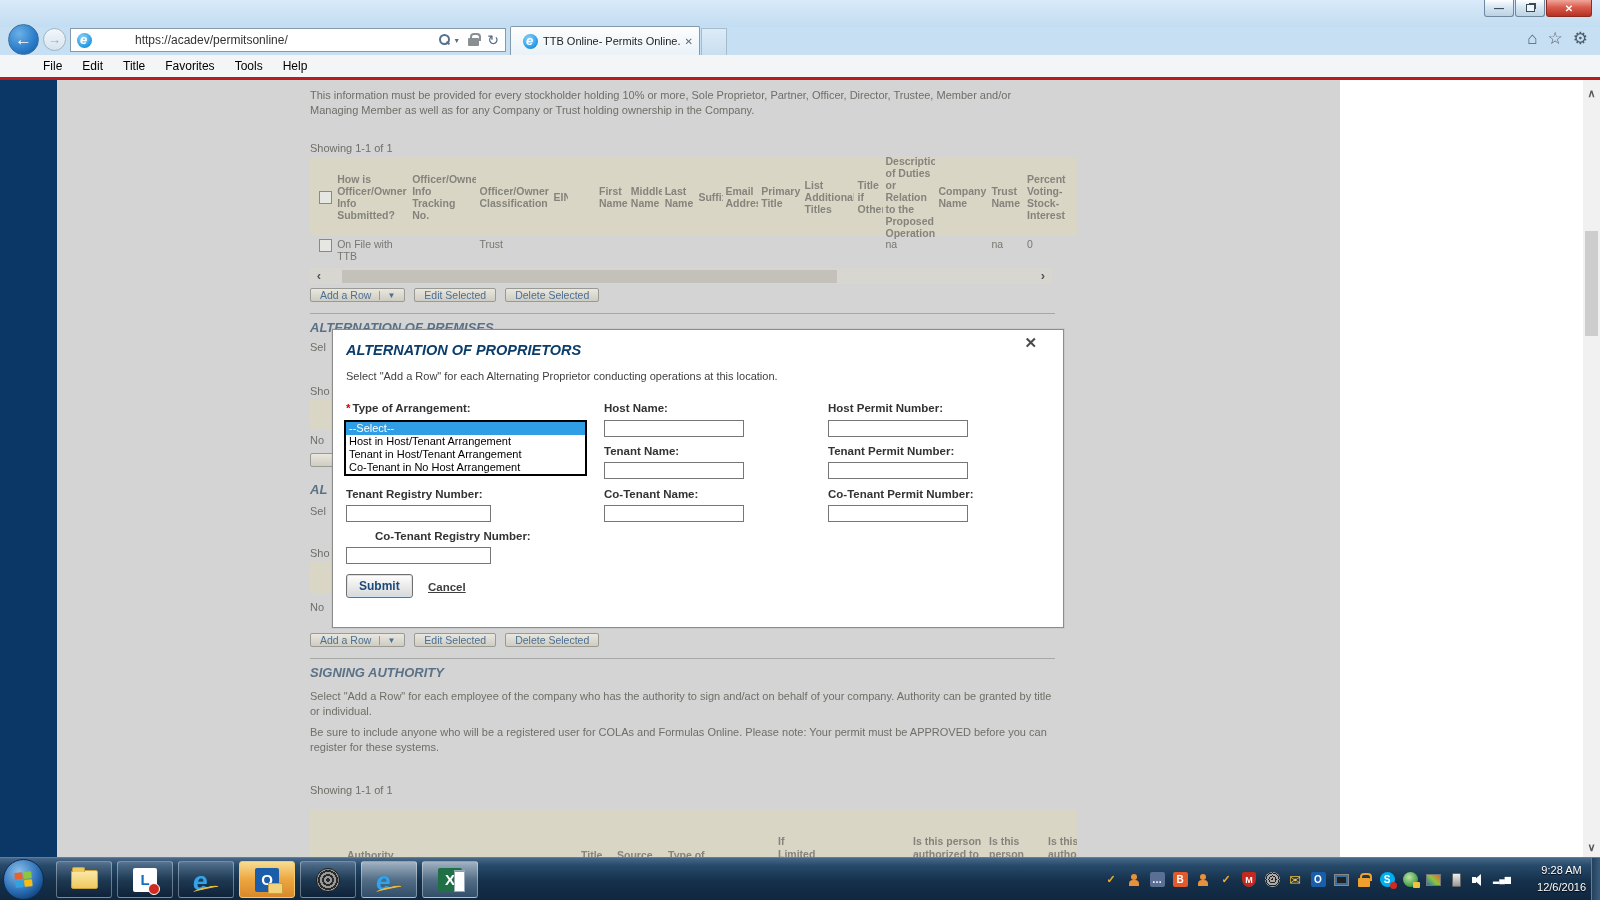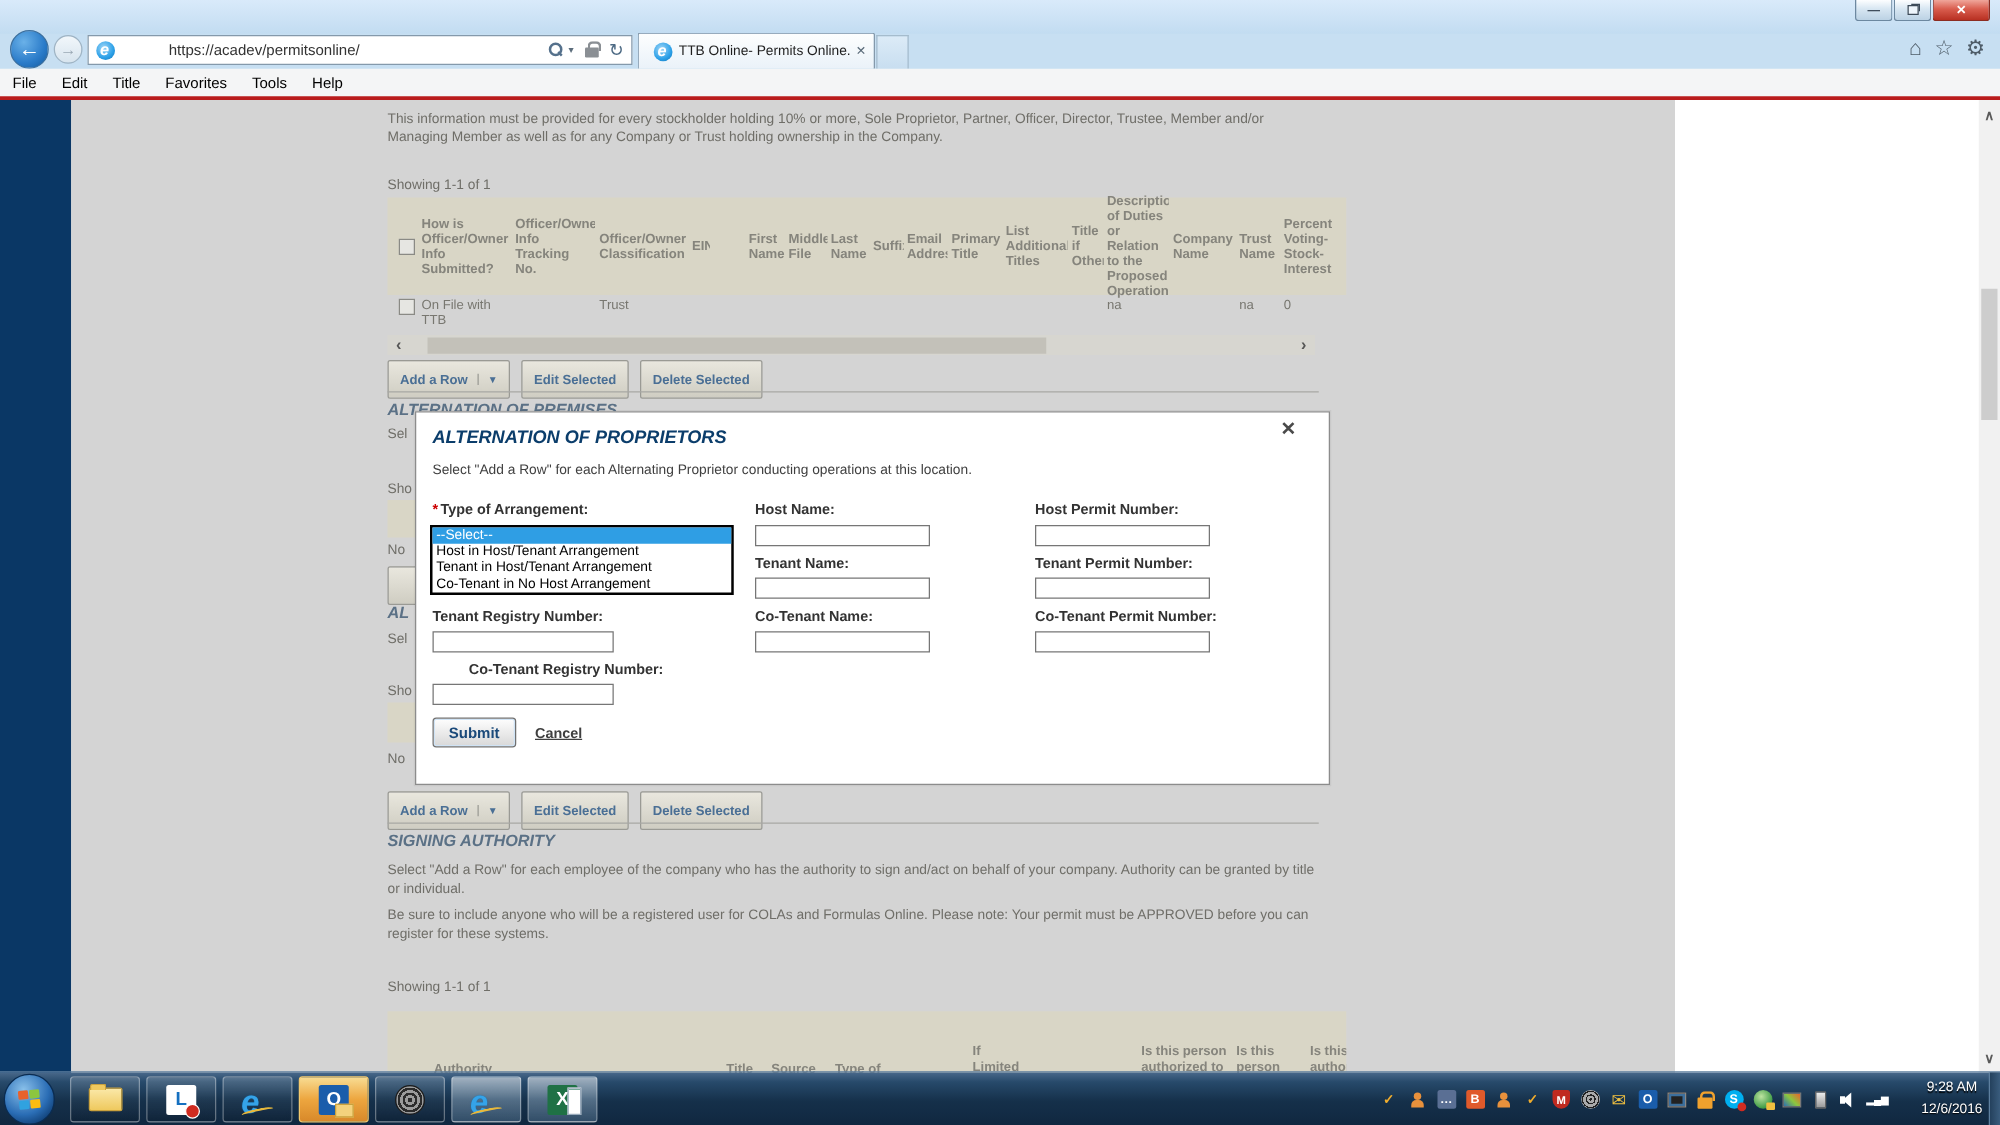--- a/index.html
+++ b/index.html
@@ -40,21 +40,21 @@
   .refresh { font-size:14px; color:#4e6b85; margin-right:2px; }
   .tab { left:510px; top:0; width:190px; height:29px; background:linear-gradient(#fdfefe,#eaf2f9);
     border:1px solid #8499ab; border-bottom:none; border-radius:2px 2px 0 0; display:flex; align-items:center; padding:0 6px; }
   .tab-title { font-size:11px; color:#1e1e1e; flex:1 1 auto; white-space:nowrap; overflow:hidden; }
   .tab-close { font-size:10px; color:#5b6b79; margin-left:4px; }
   .tabstub { left:701px; top:2px; width:26px; height:27px; background:linear-gradient(#dcebf7,#c8def0); border:1px solid #a5bccd; border-bottom:none; }
   .chrome-right { right:12px; top:4px; display:flex; gap:10px; }
   .chrome-ico { font-size:17px; color:#4e5c68; line-height:18px; }
 
   .menubar { position:absolute; left:0; top:55px; width:1600px; height:22px; background:#f4f5f6;
-    display:flex; align-items:center; gap:0; }
+    display:flex; align-items:center; gap:0;padding-left:33px; }
   .menu-item { font-size:12px; color:#000; padding:0 10px; }
 
   
   .page { position:absolute; left:0; top:77px; width:1600px; height:780px; background:#fff; border-top:3px solid #b91c1c; }
   .navy { left:0; top:0; width:57px; height:780px; background:#0a3765; }
   .grayarea { left:57px; top:0; width:1283px; height:780px; background:#d4d4d4; overflow:hidden; }
   .whiteright { left:1340px; top:0; width:243px; height:780px; background:#fff; }
 
   .vscroll { left:1583px; top:0; width:17px; height:780px; background:#f1f1f1; }
   .vs-arrow { left:2px; width:13px; height:14px; color:#5a5a5a; font-size:11px; font-weight:bold; text-align:center; line-height:14px; }
@@ -75,22 +75,22 @@
   .c4{width:18px;} .c5{width:33px;margin-left:28px;} .c6{width:35px;} .c7{width:35px;} .c8{width:28px;} .c9{width:37px;}
   .c10{width:45px;} .c11{width:55px;} .c12{width:29px;} .c13{width:55px;} .c14{width:55px;} .c15{width:37px;} .c16{width:55px;}
   .t1row .c0 { align-items:flex-start; padding-top:3px; }
 
   .hscroll { left:0; top:188px; width:742px; height:16px; background:#d7d6d0; display:flex; align-items:center; }
   .hs-btn { width:18px; text-align:center; color:#555; font-size:13px; font-weight:bold; line-height:16px; flex:0 0 auto; }
   .hs-track { flex:1 1 auto; height:13px; position:relative; }
   .hs-thumb { position:absolute; left:14px; top:0; width:495px; height:13px; background:#c3c1b9; }
 
   .btnrow { display:flex; gap:9px; }
-  .gbtn { height:31px; display:inline-flex; align-items:center; background:linear-gradient(#e9e7de,#cfcdc2);
-    border:1px solid #9a9a94; border-radius:2px; color:#4a6f95; font-size:10.5px; font-weight:bold; padding:0 9px;justify-content:center; }
+  .gbtn { height:14px; display:inline-flex; align-items:center; background:linear-gradient(#e9e7de,#cfcdc2);
+    border:1px solid #9a9a94; border-radius:2px; color:#4a6f95; font-size:10.5px; font-weight:normal; padding:0 9px;justify-content:center; }
   .gbtn .dd { margin-left:8px; padding-left:7px; border-left:1px solid #9a9a94; font-size:8px; }
   .beigebar { background:#d9d6c6; }
 
   .partial-label { position:absolute; font-size:10.5px; font-weight:bold; color:#85847c; line-height:13px; white-space:pre-line; }
 
   
   .modal { left:332px; top:249px; width:732px; height:299px; background:#fff; border:1px solid #8c8c8c;
     box-shadow:0 0 0 1px rgba(0,0,0,0.05); z-index:20; }
   .modal-close { position:absolute; right:26px; top:4px; font-size:15px; font-weight:bold; color:#4a4a4a; }
   .modal-title { position:absolute; left:13px; top:12px; color:#0b3d6b; font-size:14.5px; font-weight:bold; font-style:italic; }
@@ -224,21 +224,21 @@
 
         <div class="abs t1head">
           <div class="tcell c0">
               <span class="cb"></span>
             </div>
           <div class="tcell c1">How is Officer/Owner Info Submitted?</div>
           <div class="tcell c2">Officer/Owner Info Tracking No.</div>
           <div class="tcell c3">Officer/Owner Classification</div>
           <div class="tcell c4">EIN</div>
           <div class="tcell c5">First Name</div>
-          <div class="tcell c6">Middle File</div>
+          <div class="tcell c6">Middle Name</div>
           <div class="tcell c7">Last Name</div>
           <div class="tcell c8">Suffix</div>
           <div class="tcell c9">Email Address</div>
           <div class="tcell c10">Primary Title</div>
           <div class="tcell c11">List Additional Titles</div>
           <div class="tcell c12">Title if Other</div>
           <div class="tcell c13">Description of Duties or Relation to the Proposed Operation</div>
           <div class="tcell c14">Company Name</div>
           <div class="tcell c15">Trust Name</div>
           <div class="tcell c16">Percent Voting-Stock-Interest</div>

